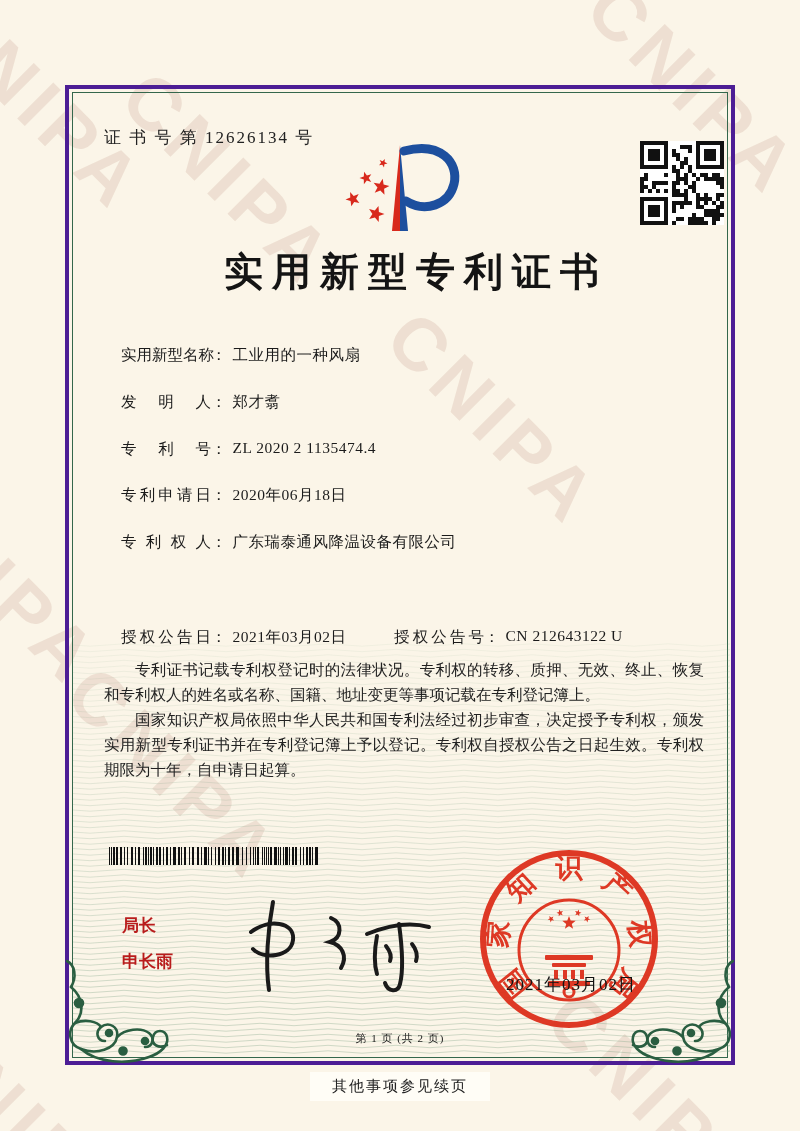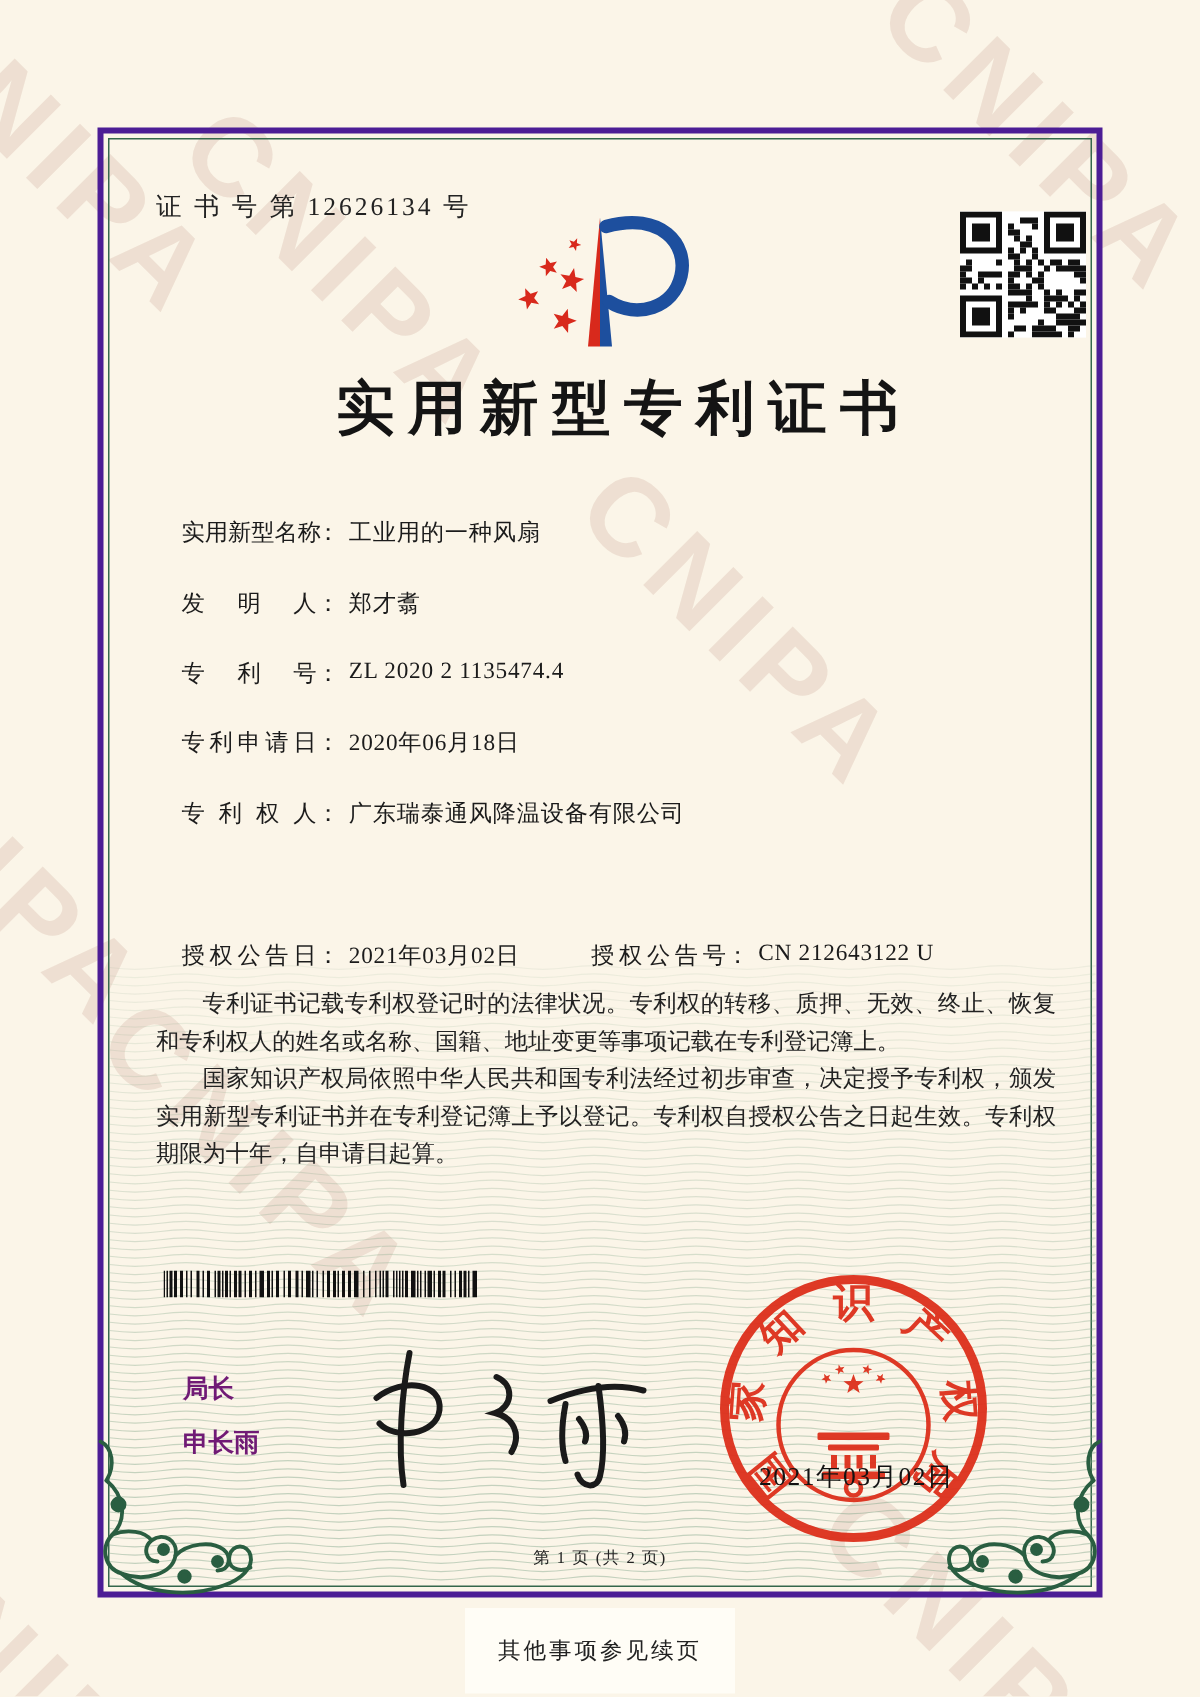--- a/index.html
+++ b/index.html
@@ -34,34 +34,34 @@
   .val.wrap{white-space:normal;width:470px;line-height:23px;}
   .pair2{position:absolute;left:273px;top:0;}
 
   .body-text{position:absolute;left:35px;top:568px;width:600px;font-size:15.5px;
              line-height:25px;color:#222;text-align:justify;}
   .body-text p{margin:0;text-indent:2em;}
 
   #barcode{position:absolute;left:40px;top:758px;width:210px;height:18px;}
 
   .signer{position:absolute;left:53px;font-size:17px;font-weight:600;
-          font-family:"Liberation Sans","DejaVu Sans",sans-serif;color:#701a75;}
+          font-family:"Liberation Sans","DejaVu Sans",sans-serif;color:#b91c1c;}
   #signer-title{top:825px;}
   #signer-name{top:861px;}
   #signature{position:absolute;left:170px;top:805px;width:200px;height:105px;}
 
   #seal{position:absolute;left:400px;top:750px;width:200px;height:200px;opacity:0.95;}
   .seal-date{position:absolute;left:402px;top:884px;width:200px;text-align:center;
              font-size:17px;letter-spacing:1px;color:#121212;z-index:6;}
 
   .page-info{position:absolute;left:0;top:942px;width:662px;text-align:center;
              font-size:11px;letter-spacing:1px;color:#222;}
 
   .continuation{position:absolute;left:0;top:1072px;width:800px;text-align:center;z-index:3;}
-  .continuation span{display:inline-block;background:#fffdf6;padding:19px 22px;
+  .continuation span{display:inline-block;background:#fffdf6;padding:5px 22px;
              font-size:15px;letter-spacing:2px;color:#222;}
 
   .corner-orn{position:absolute;width:120px;height:120px;z-index:2;pointer-events:none;}
   #orn-bl{left:-12px;bottom:-12px;}
   #orn-br{right:-12px;bottom:-12px;transform:scaleX(-1);}
 </style>
 </head>
 <body>
 
 <div id="page">

